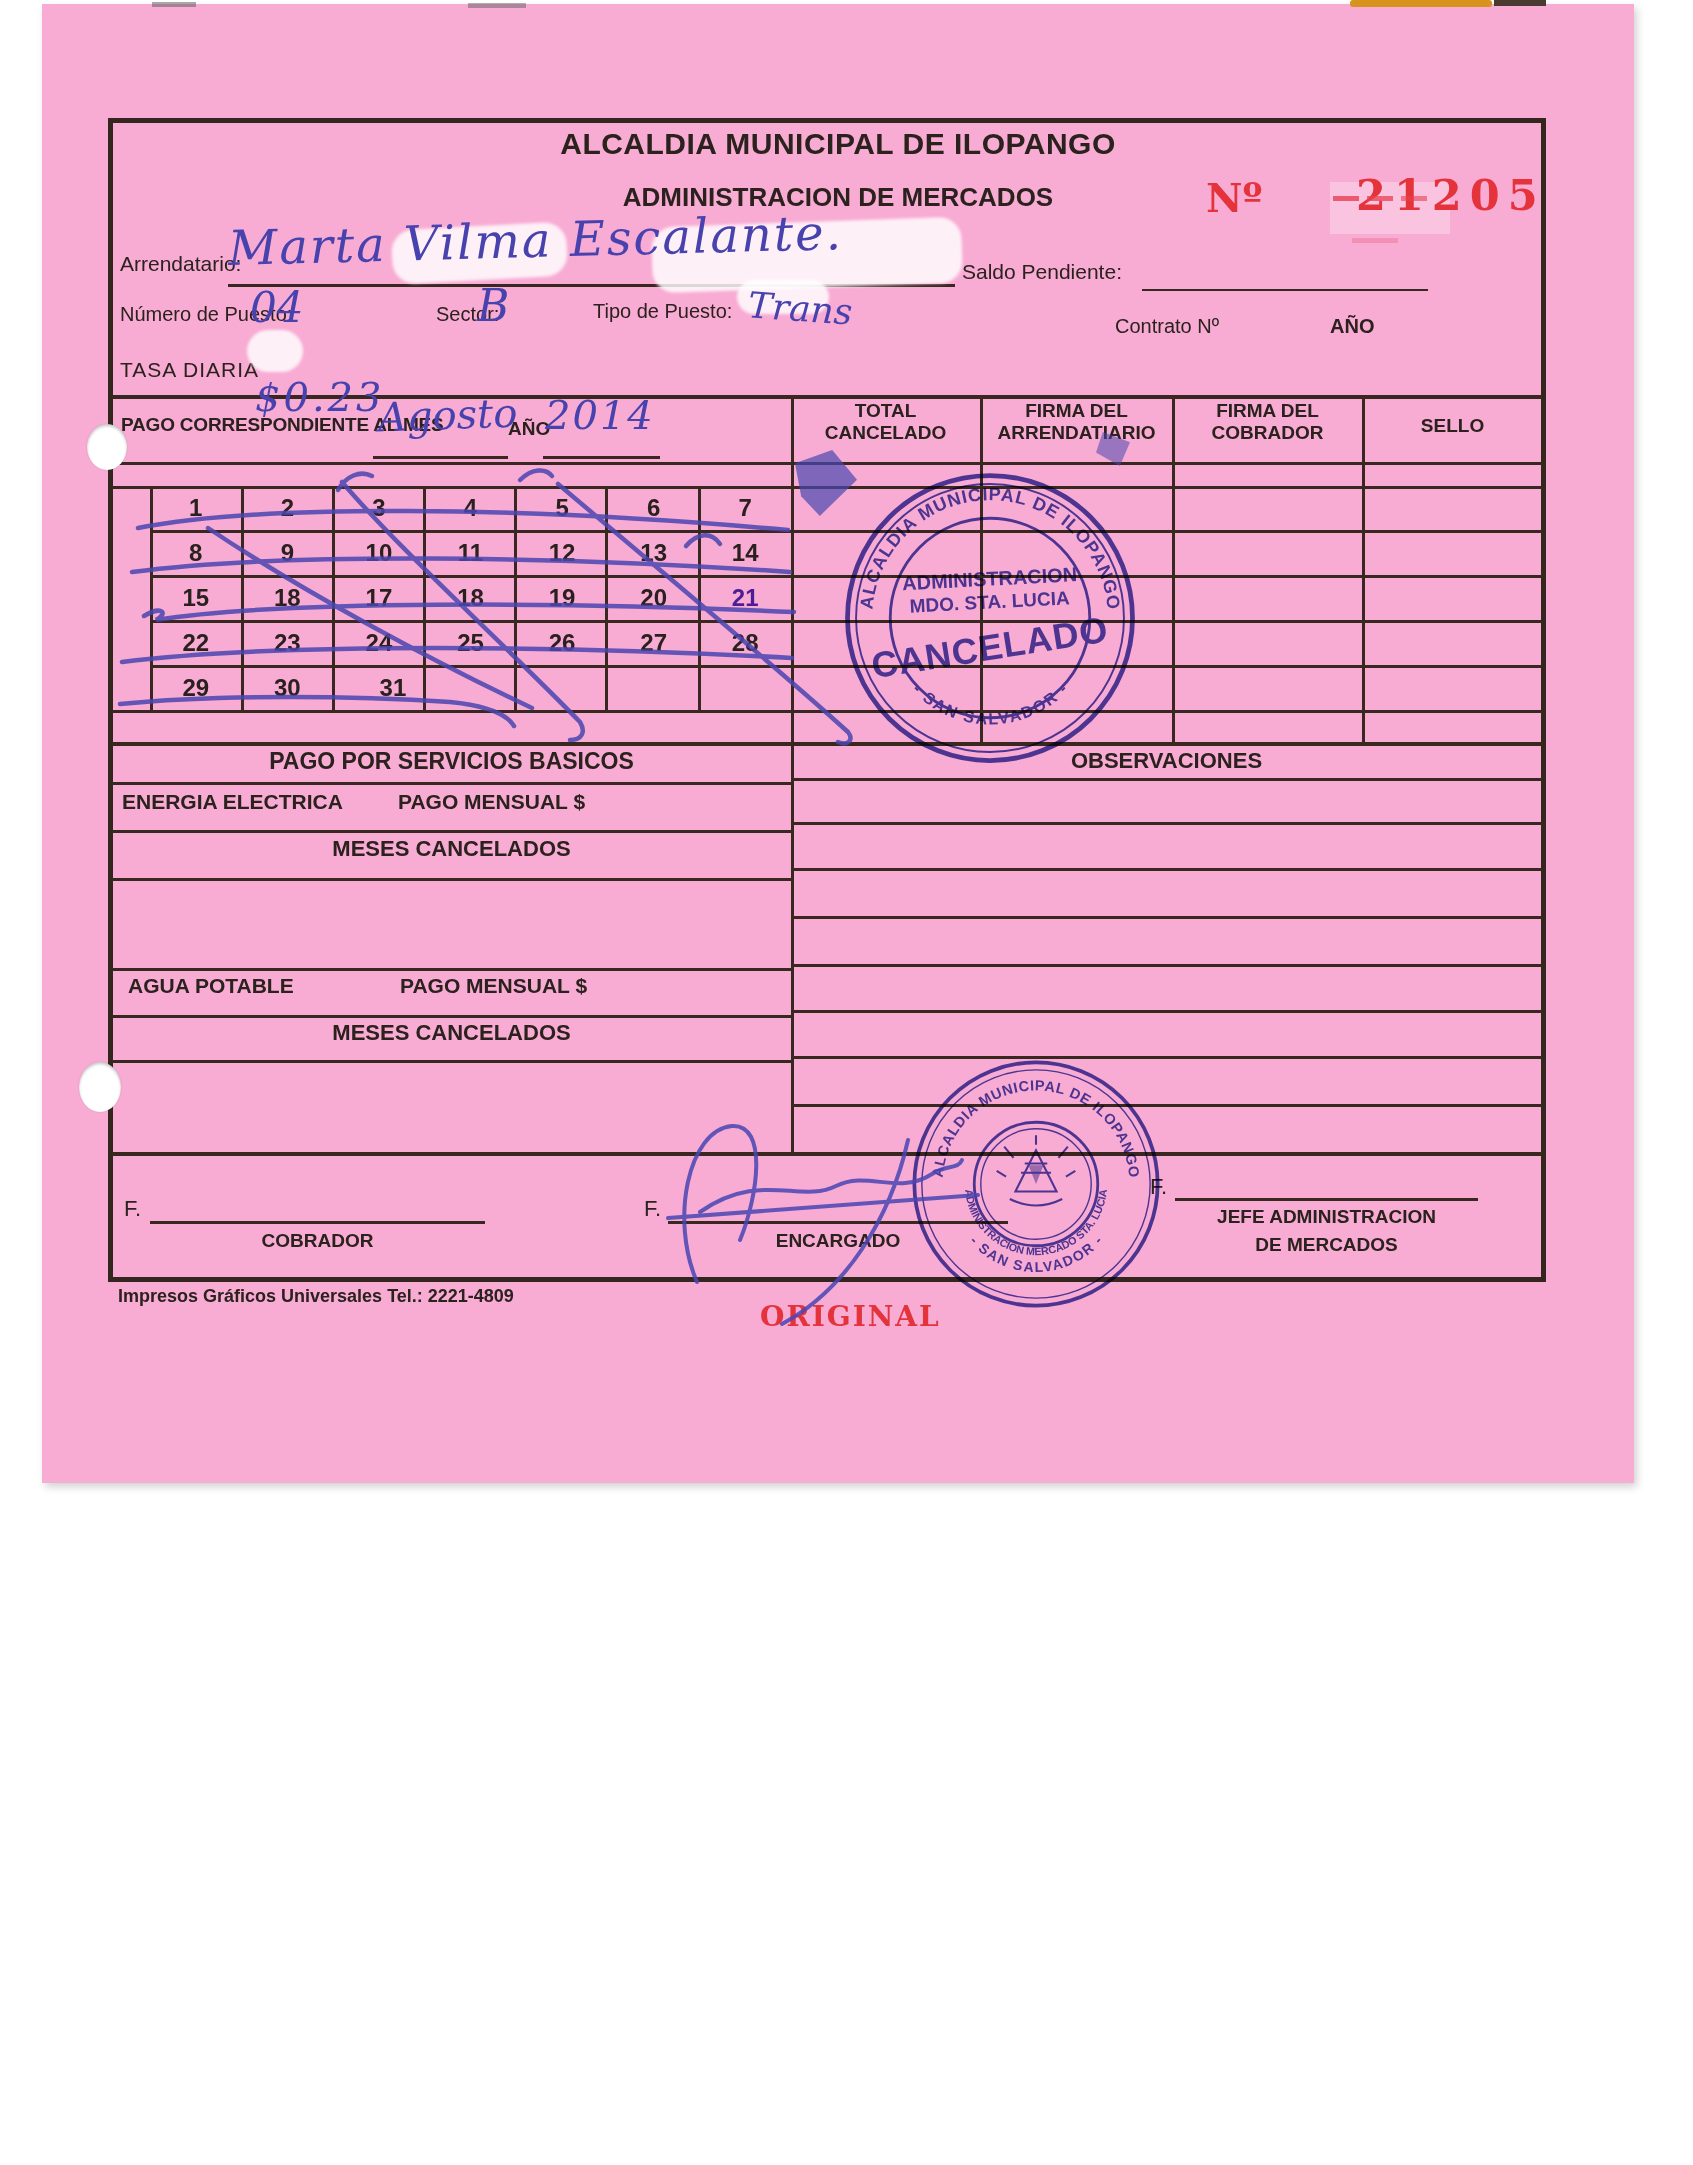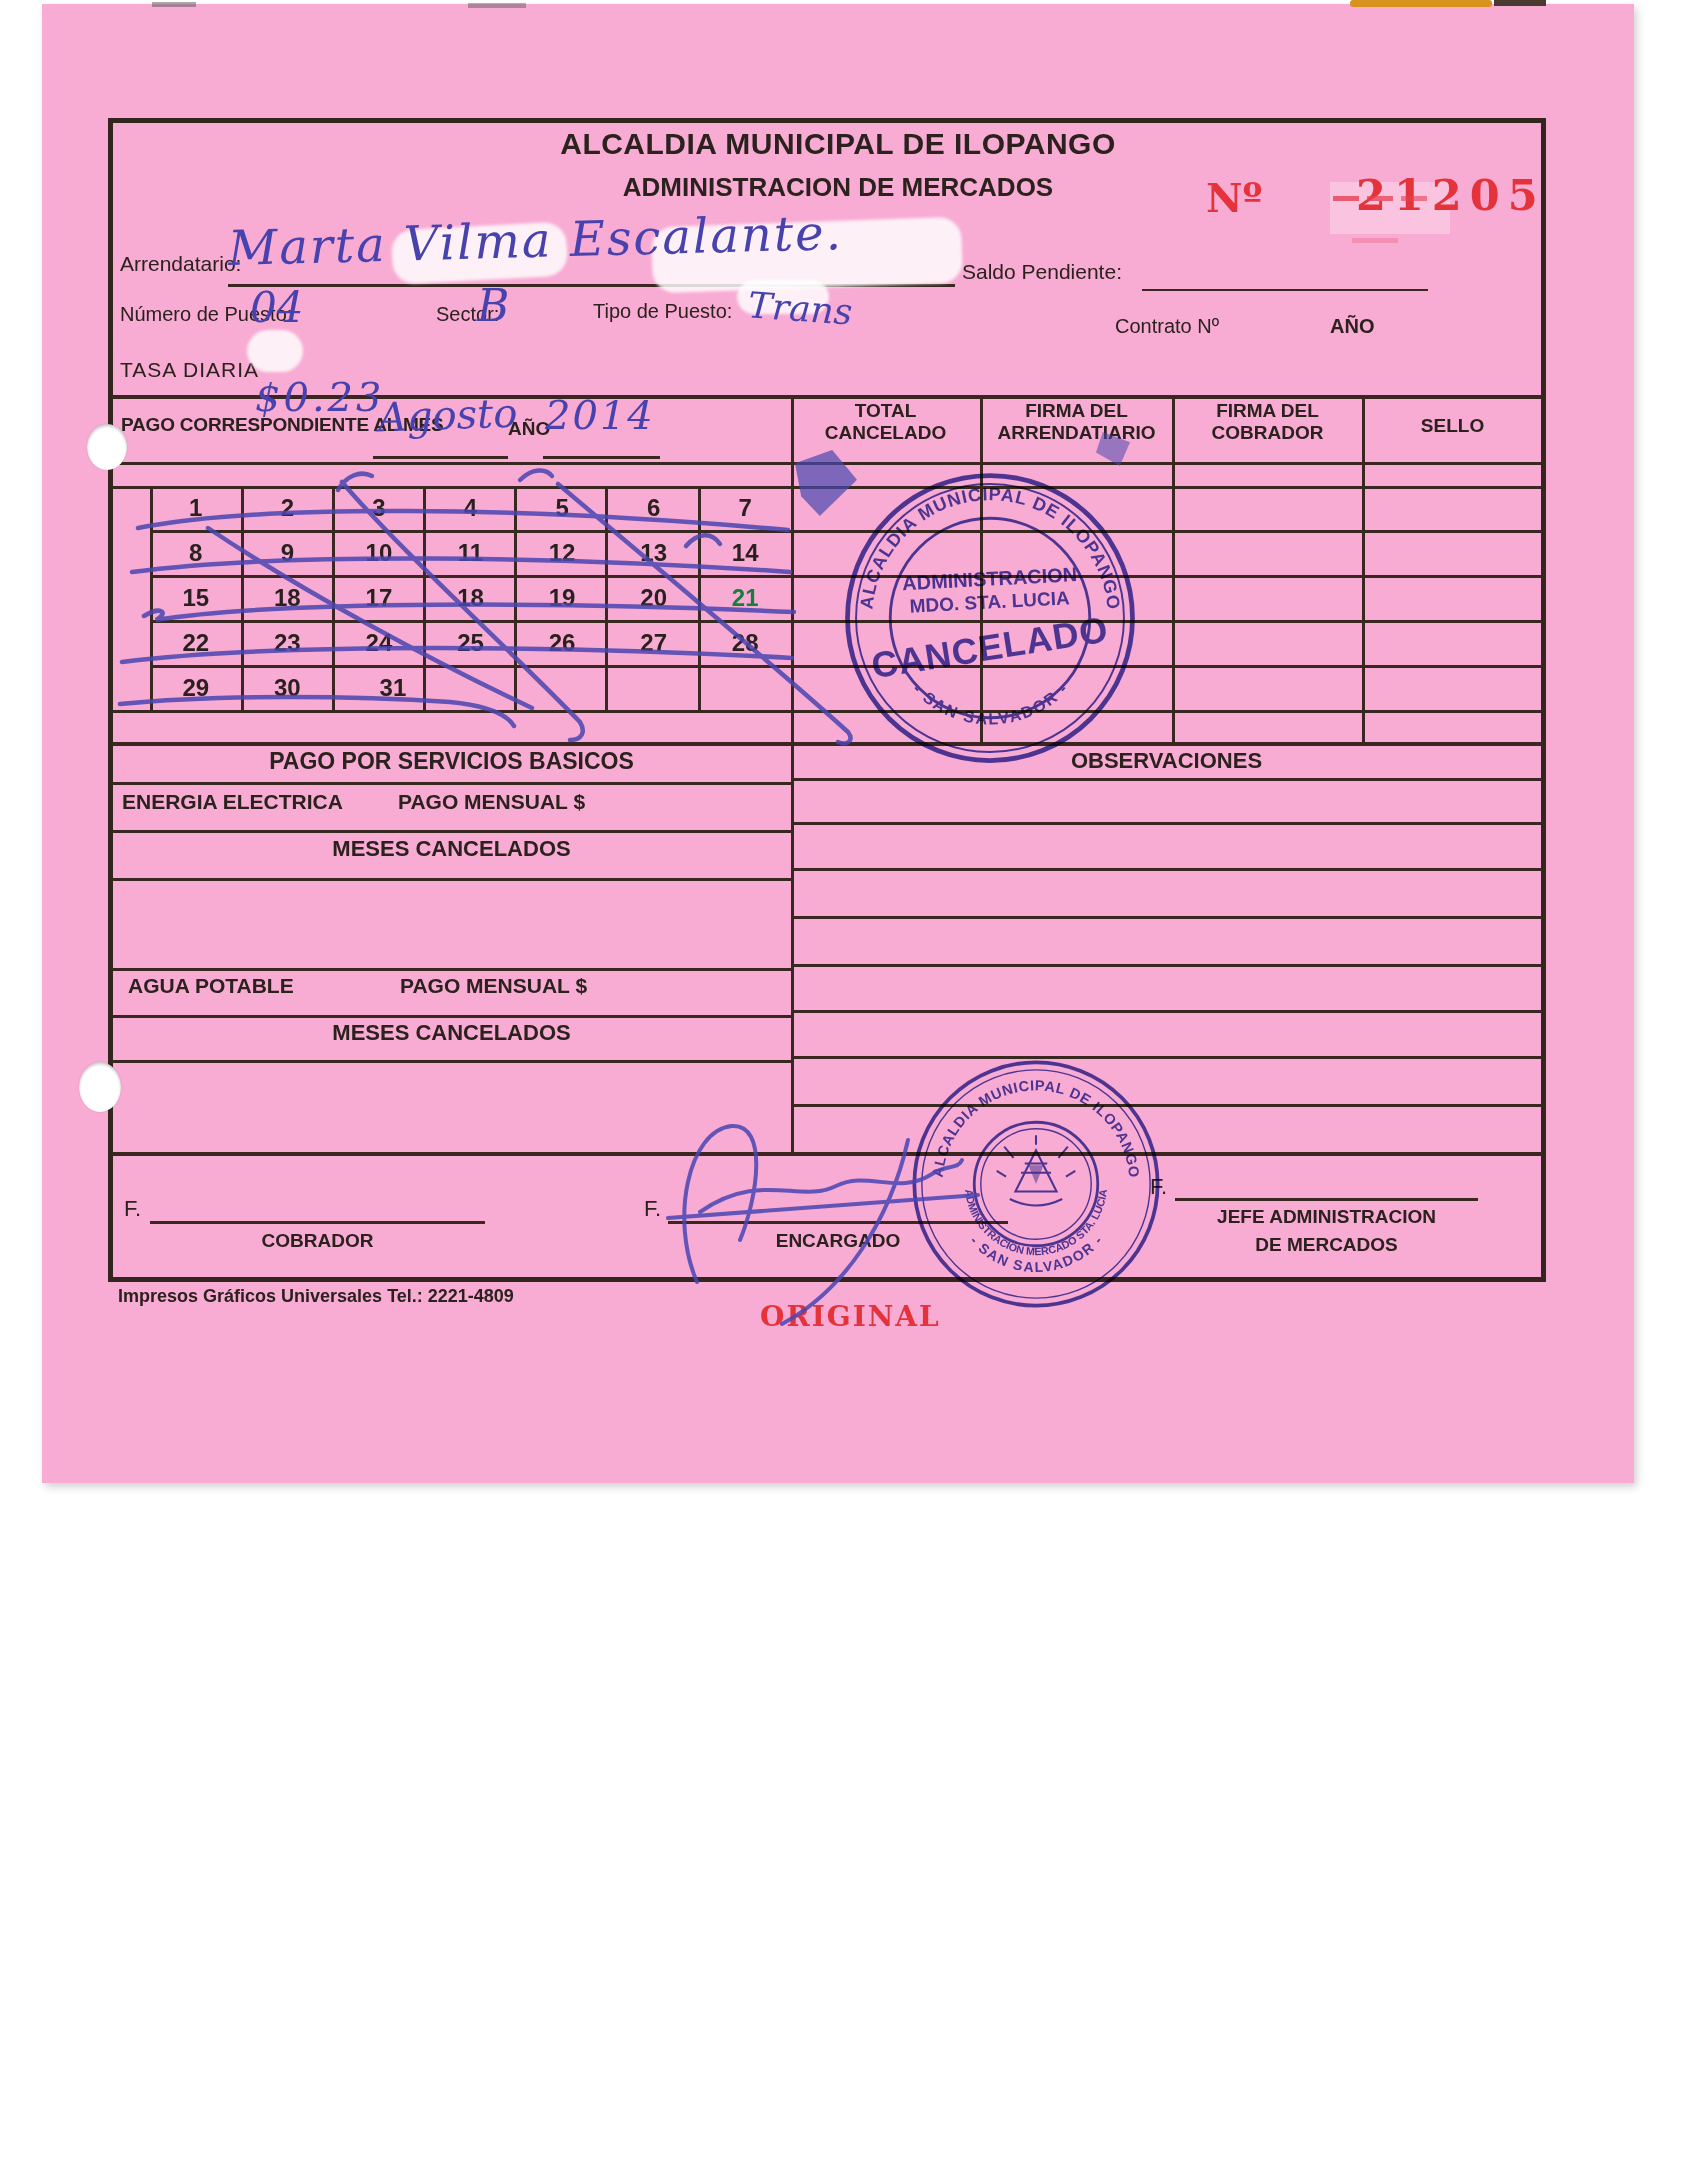--- a/index.html
+++ b/index.html
@@ -73,21 +73,21 @@
 <div class="ln" style="left:698px;top:486px;width:3px;height:227px;"></div>
 <div class="ln" style="left:150px;top:1221px;width:335px;height:3px;"></div>
 <div class="ln" style="left:668px;top:1221px;width:340px;height:3px;"></div>
 <div class="ln" style="left:1175px;top:1198px;width:303px;height:3px;"></div>
 <div class="ln" style="left:228px;top:284px;width:727px;height:3px;"></div>
 <div class="ln" style="left:1142px;top:289px;width:286px;height:2px;"></div>
 <div class="ln" style="left:373px;top:456px;width:135px;height:3px;"></div>
 <div class="ln" style="left:543px;top:456px;width:117px;height:3px;"></div>
 
 <div class="t b c" style="left:423px;top:127px;width:830px;font-size:30px;letter-spacing:.5px;">ALCALDIA MUNICIPAL DE ILOPANGO</div>
-<div class="t b c" style="left:423px;top:172px;width:830px;font-size:26px;">ADMINISTRACION DE MERCADOS</div>
+<div class="t b c" style="left:423px;top:182px;width:830px;font-size:26px;">ADMINISTRACION DE MERCADOS</div>
 <div class="abs" style="left:1330px;top:182px;width:120px;height:52px;background:rgba(255,255,255,.3);"></div>
 <div class="t b red serif" style="left:1206px;top:174px;font-size:40px;">Nº</div>
 <div class="t b red serif" style="left:1356px;top:170px;font-size:43px;letter-spacing:8px;">21205</div>
 <div class="abs" style="left:1333px;top:196px;width:26px;height:5px;background:#e84052;opacity:.8;"></div>
 <div class="abs" style="left:1367px;top:196px;width:26px;height:5px;background:#e84052;opacity:.75;"></div>
 <div class="abs" style="left:1401px;top:196px;width:26px;height:5px;background:#e84052;opacity:.6;"></div>
 <div class="abs" style="left:1352px;top:238px;width:46px;height:5px;background:#e84052;opacity:.25;"></div>
 
 <div class="t" style="left:120px;top:252px;font-size:21px;">Arrendatario:</div>
 <div class="t" style="left:962px;top:260px;font-size:21px;">Saldo Pendiente:</div>
@@ -119,21 +119,21 @@
     <div style="display: flex; align-items: center; justify-content: center; font-weight: bold; font-size: 24px; color: rgb(42, 33, 31);">11</div>
     <div style="display: flex; align-items: center; justify-content: center; font-weight: bold; font-size: 24px; color: rgb(42, 33, 31);">12</div>
     <div style="display: flex; align-items: center; justify-content: center; font-weight: bold; font-size: 24px; color: rgb(42, 33, 31);">13</div>
     <div style="display: flex; align-items: center; justify-content: center; font-weight: bold; font-size: 24px; color: rgb(42, 33, 31);">14</div>
     <div style="display: flex; align-items: center; justify-content: center; font-weight: bold; font-size: 24px; color: rgb(42, 33, 31);">15</div>
     <div style="display: flex; align-items: center; justify-content: center; font-weight: bold; font-size: 24px; color: rgb(42, 33, 31);">18</div>
     <div style="display: flex; align-items: center; justify-content: center; font-weight: bold; font-size: 24px; color: rgb(42, 33, 31);">17</div>
     <div style="display: flex; align-items: center; justify-content: center; font-weight: bold; font-size: 24px; color: rgb(42, 33, 31);">18</div>
     <div style="display: flex; align-items: center; justify-content: center; font-weight: bold; font-size: 24px; color: rgb(42, 33, 31);">19</div>
     <div style="display: flex; align-items: center; justify-content: center; font-weight: bold; font-size: 24px; color: rgb(42, 33, 31);">20</div>
-    <div style="display: flex; align-items: center; justify-content: center; font-weight: bold; font-size: 24px; color: #15803d;">21</div>
+    <div style="display: flex; align-items: center; justify-content: center; font-weight: bold; font-size: 24px; color: #4c1d95;">21</div>
     <div style="display: flex; align-items: center; justify-content: center; font-weight: bold; font-size: 24px; color: rgb(42, 33, 31);">22</div>
     <div style="display: flex; align-items: center; justify-content: center; font-weight: bold; font-size: 24px; color: rgb(42, 33, 31);">23</div>
     <div style="display: flex; align-items: center; justify-content: center; font-weight: bold; font-size: 24px; color: rgb(42, 33, 31);">24</div>
     <div style="display: flex; align-items: center; justify-content: center; font-weight: bold; font-size: 24px; color: rgb(42, 33, 31);">25</div>
     <div style="display: flex; align-items: center; justify-content: center; font-weight: bold; font-size: 24px; color: rgb(42, 33, 31);">26</div>
     <div style="display: flex; align-items: center; justify-content: center; font-weight: bold; font-size: 24px; color: rgb(42, 33, 31);">27</div>
     <div style="display: flex; align-items: center; justify-content: center; font-weight: bold; font-size: 24px; color: rgb(42, 33, 31);">28</div>
     <div style="display: flex; align-items: center; justify-content: center; font-weight: bold; font-size: 24px; color: rgb(42, 33, 31);">29</div>
     <div style="display: flex; align-items: center; justify-content: center; font-weight: bold; font-size: 24px; color: rgb(42, 33, 31);">30</div>
     <div style="display: flex; align-items: center; justify-content: center; font-weight: bold; font-size: 24px; color: rgb(42, 33, 31); margin-left: 28px;">31</div>

